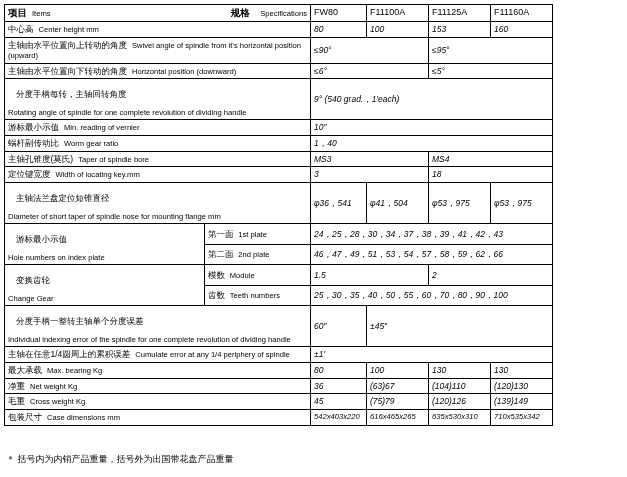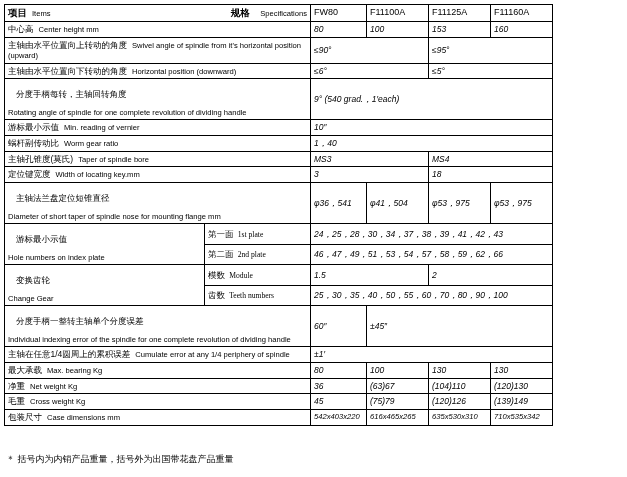--- a/index.html
+++ b/index.html
@@ -51,21 +51,20 @@
   .two-line .cn {
     display: block;
     margin: 8px;
   }
   .two-line .en {
     display: block;
   }
   .sub {
     text-align: center;
     font-size: 8.5px;
-    font-family: Liberation Serif, serif;
   }
   .model-hdr {
     text-align: center;
     font-size: 9px;
   }
   .footnote {
     margin: 27px 0 0 6px;
     font-size: 9px;
   }
   .nowrap { white-space: nowrap; margin-top: 44px; }

